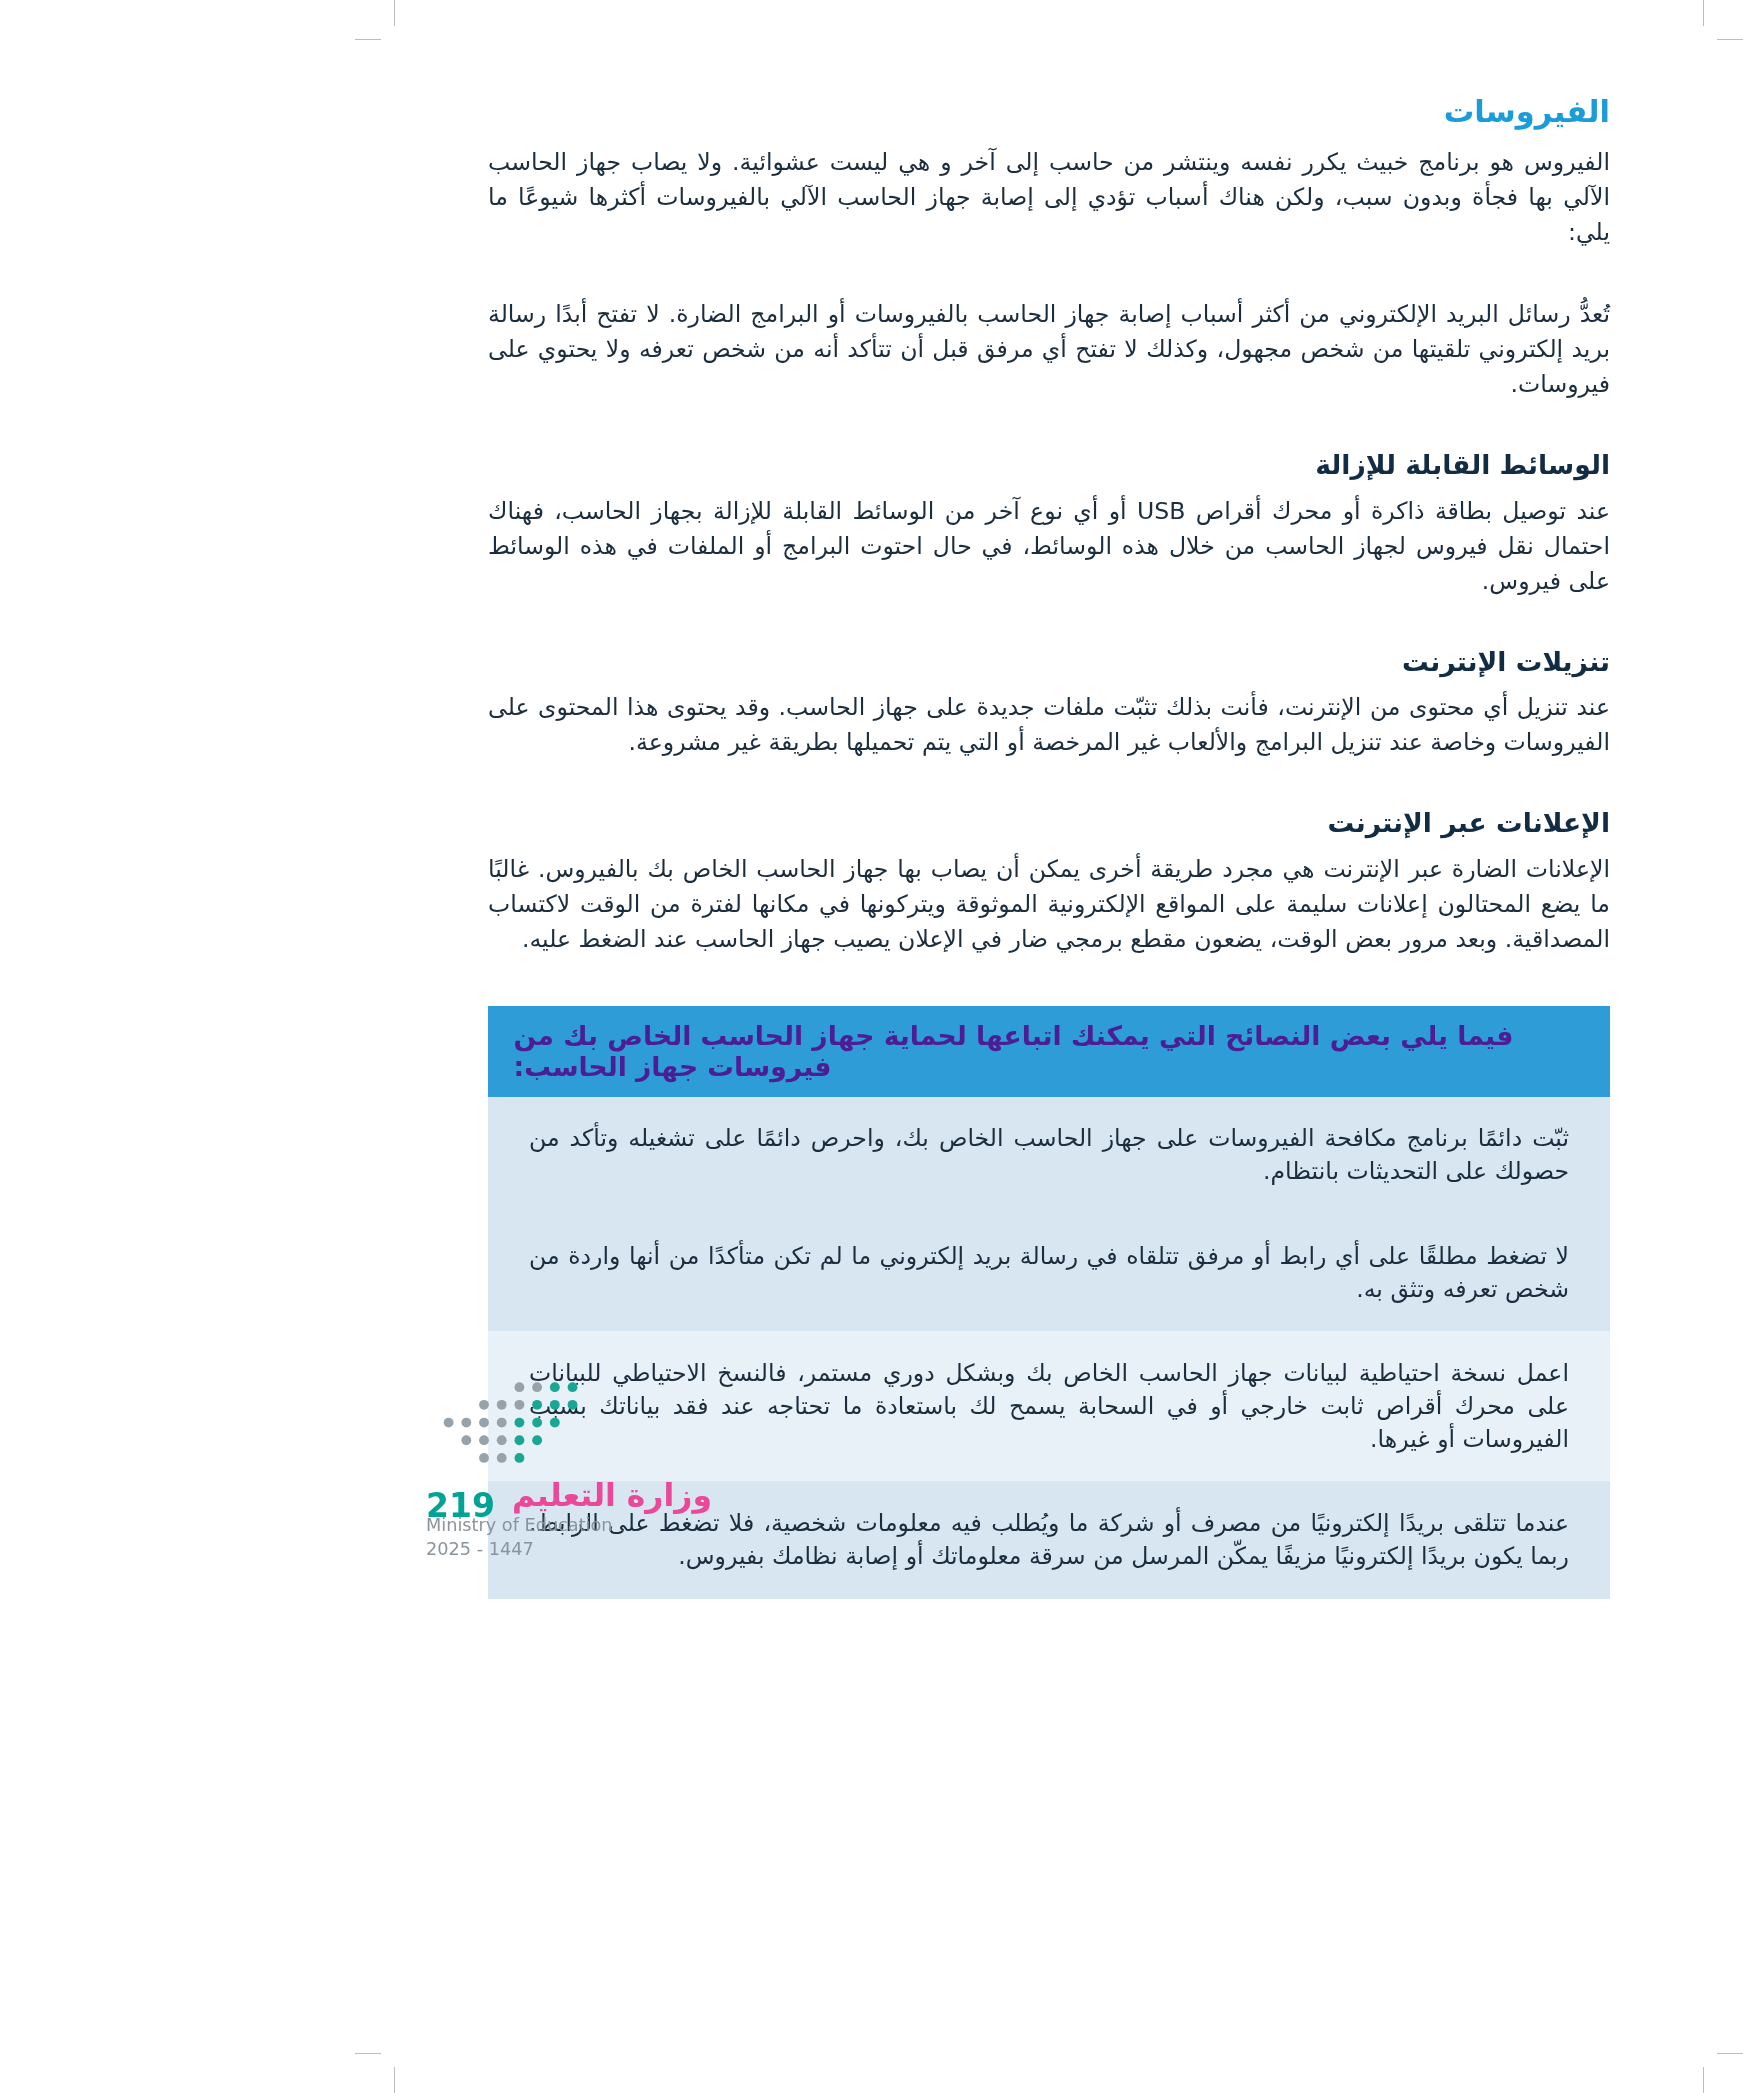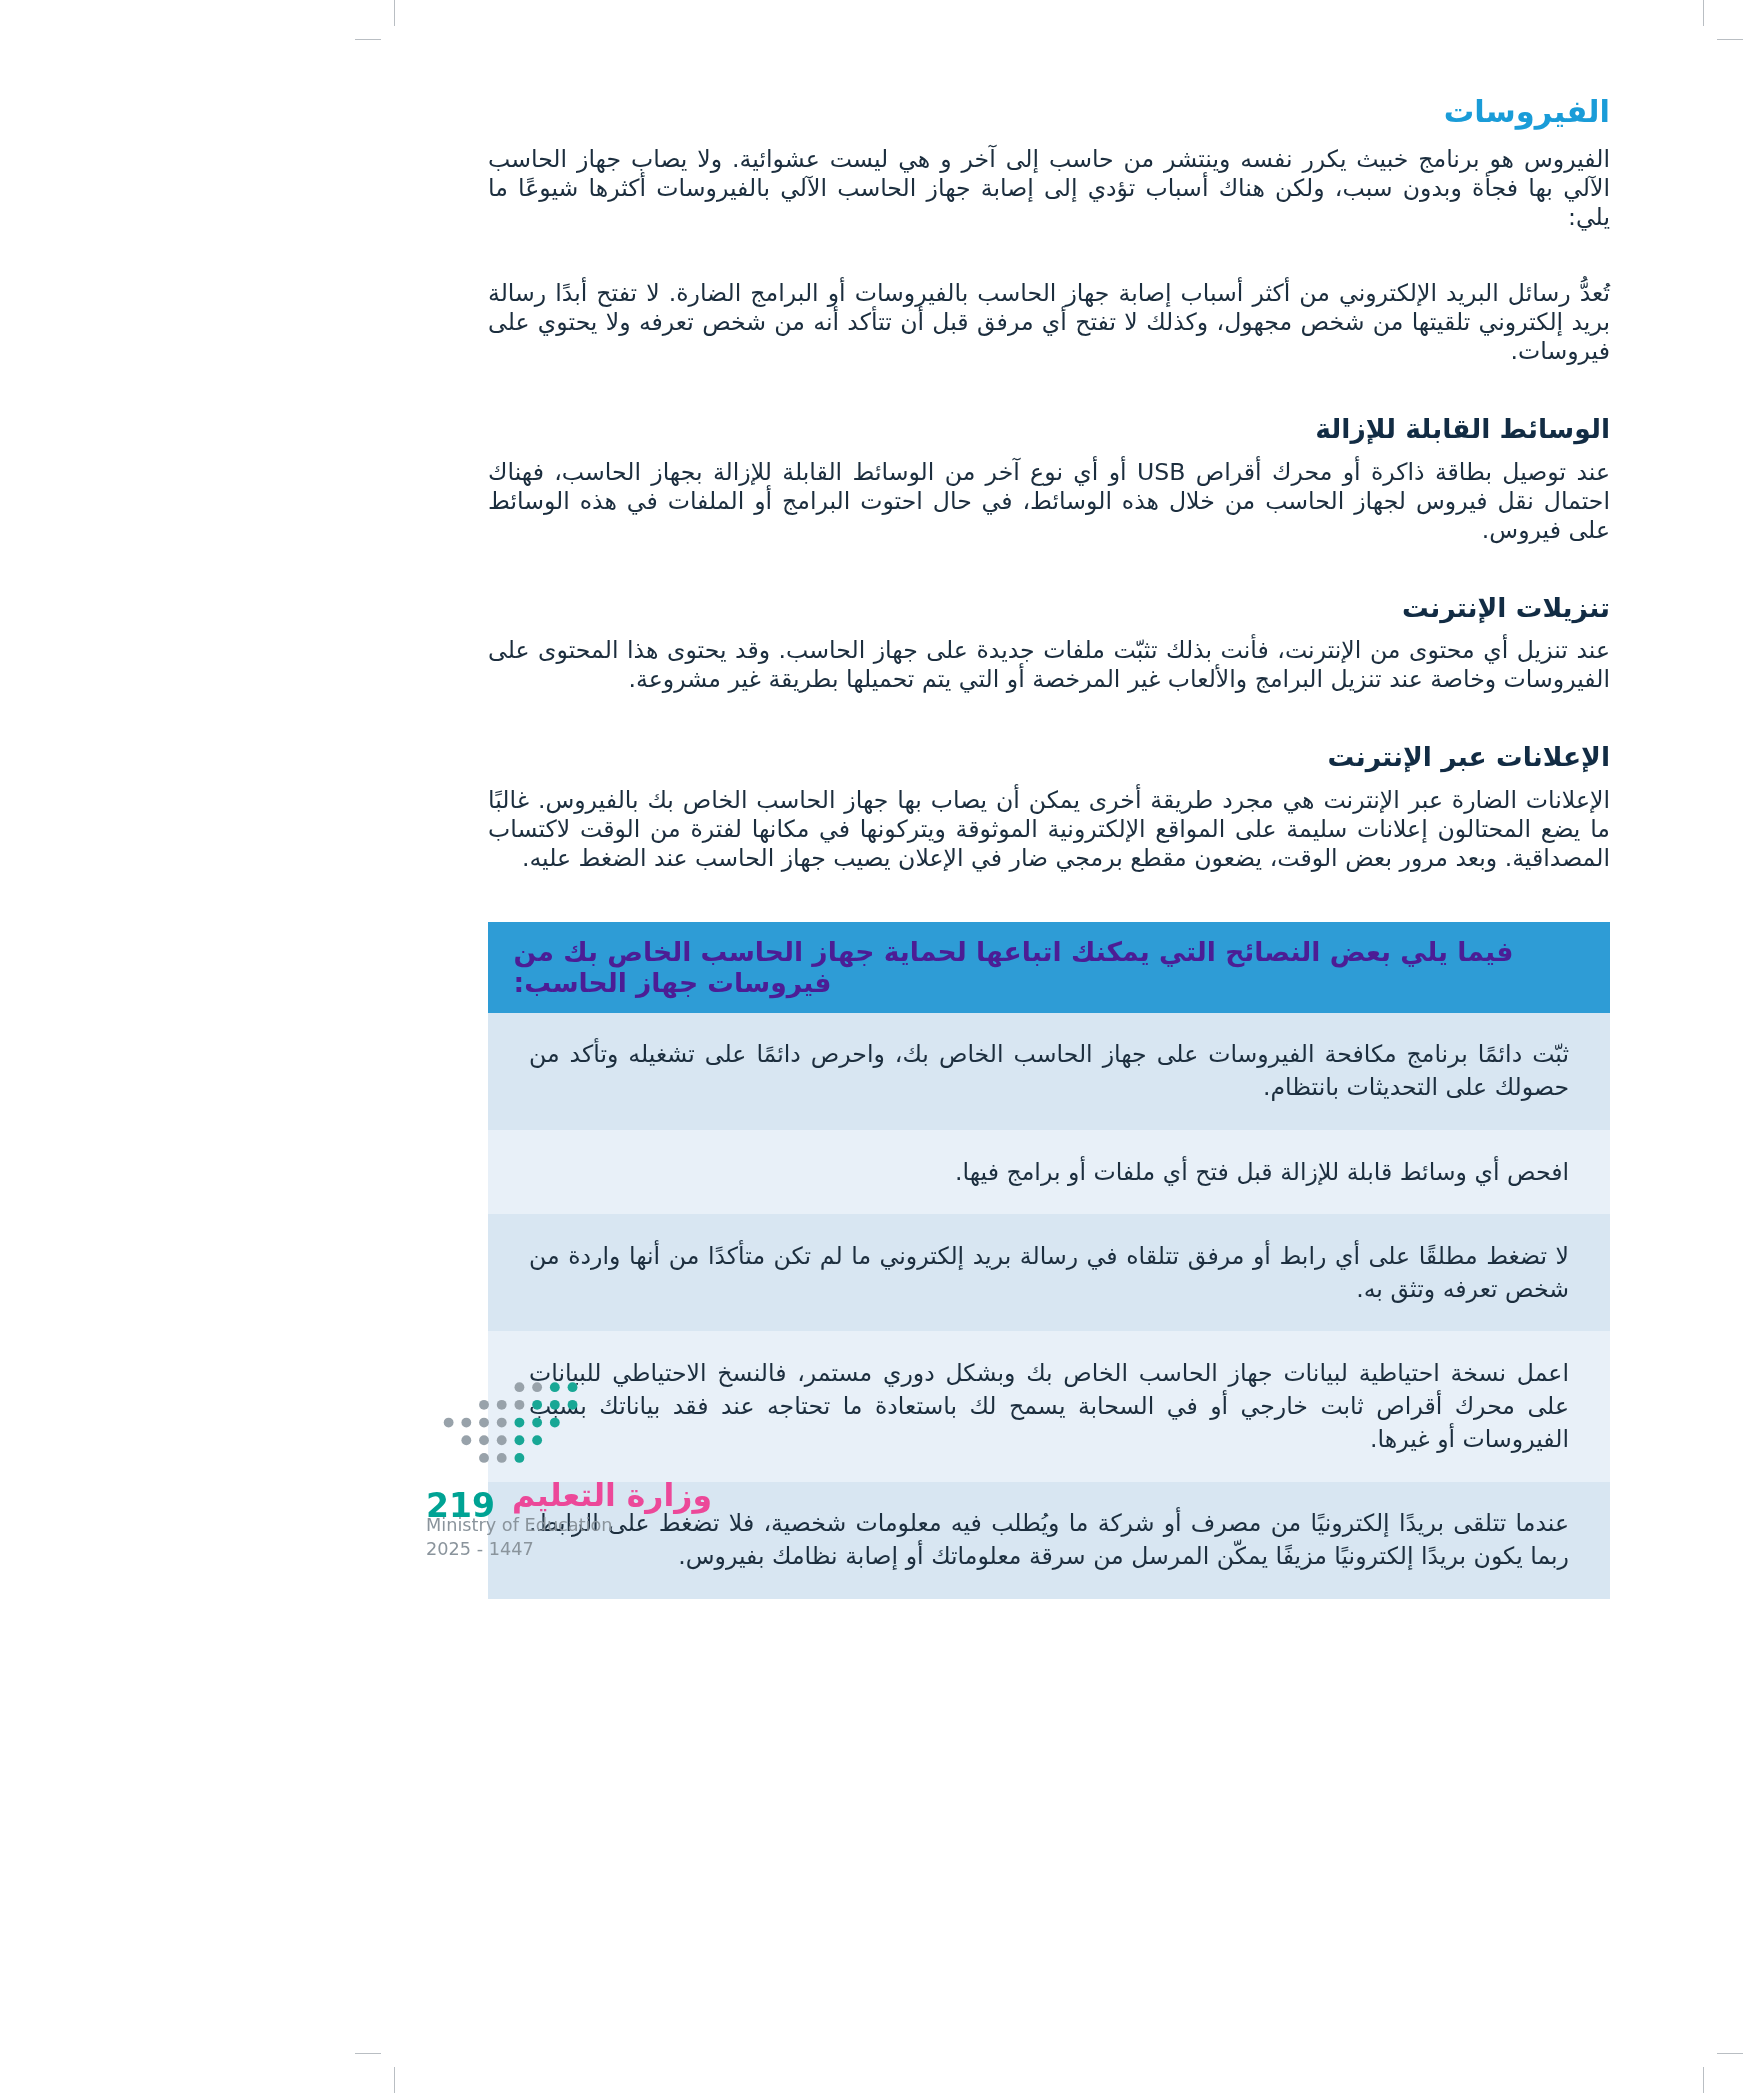--- a/index.html
+++ b/index.html
@@ -27,21 +27,21 @@
     position:absolute;
     top:94px; right:133px; left:133px;
   }
   h1.page-title {
     margin:0 0 15.8px 0;
     font-size:30.5px; font-weight:bold;
     color:#1a9cd8;
   }
   p.body-text {
     margin:0;
-    font-size:23.6px; line-height:29px;
+    font-size:23.6px; line-height:35px;
     text-align:justify;
     color:#1c2e3e;
   }
   .section { margin-top:47px; }
   .section h2 {
     margin:0 0 13.8px 0;
     font-size:26.6px; font-weight:bold;
     color:#122c44;
   }
 
@@ -125,21 +125,20 @@
     </div>
 
     <div class="section">
       <h2>الإعلانات عبر الإنترنت</h2>
       <p class="body-text">الإعلانات الضارة عبر الإنترنت هي مجرد طريقة أخرى يمكن أن يصاب بها جهاز الحاسب الخاص بك بالفيروس. غالبًا ما يضع المحتالون إعلانات سليمة على المواقع الإلكترونية الموثوقة ويتركونها في مكانها لفترة من الوقت لاكتساب المصداقية. وبعد مرور بعض الوقت، يضعون مقطع برمجي ضار في الإعلان يصيب جهاز الحاسب عند الضغط عليه.</p>
     </div>
 
     <div class="tips">
       <div class="tips-banner">فيما يلي بعض النصائح التي يمكنك اتباعها لحماية جهاز الحاسب الخاص بك من فيروسات جهاز الحاسب:</div>
       <div class="tip shade-a">ثبّت دائمًا برنامج مكافحة الفيروسات على جهاز الحاسب الخاص بك، واحرص دائمًا على تشغيله وتأكد من حصولك على التحديثات بانتظام.</div>
-      <div class="tip shade-b">افحص أي وسائط قابلة للإزالة قبل فتح أي ملفات أو برامج فيها.</div>
       <div class="tip shade-a">لا تضغط مطلقًا على أي رابط أو مرفق تتلقاه في رسالة بريد إلكتروني ما لم تكن متأكدًا من أنها واردة من شخص تعرفه وتثق به.</div>
       <div class="tip shade-b">اعمل نسخة احتياطية لبيانات جهاز الحاسب الخاص بك وبشكل دوري مستمر، فالنسخ الاحتياطي للبيانات على محرك أقراص ثابت خارجي أو في السحابة يسمح لك باستعادة ما تحتاجه عند فقد بياناتك بسبب الفيروسات أو غيرها.</div>
       <div class="tip shade-a">عندما تتلقى بريدًا إلكترونيًا من مصرف أو شركة ما ويُطلب فيه معلومات شخصية، فلا تضغط على الرابط. ربما يكون بريدًا إلكترونيًا مزيفًا يمكّن المرسل من سرقة معلوماتك أو إصابة نظامك بفيروس.</div>
     </div>
 
   </div>
 
   <div class="footer">
     <span>
       <svg width="177" height="93" viewBox="0 0 180 94" aria-hidden="true">

